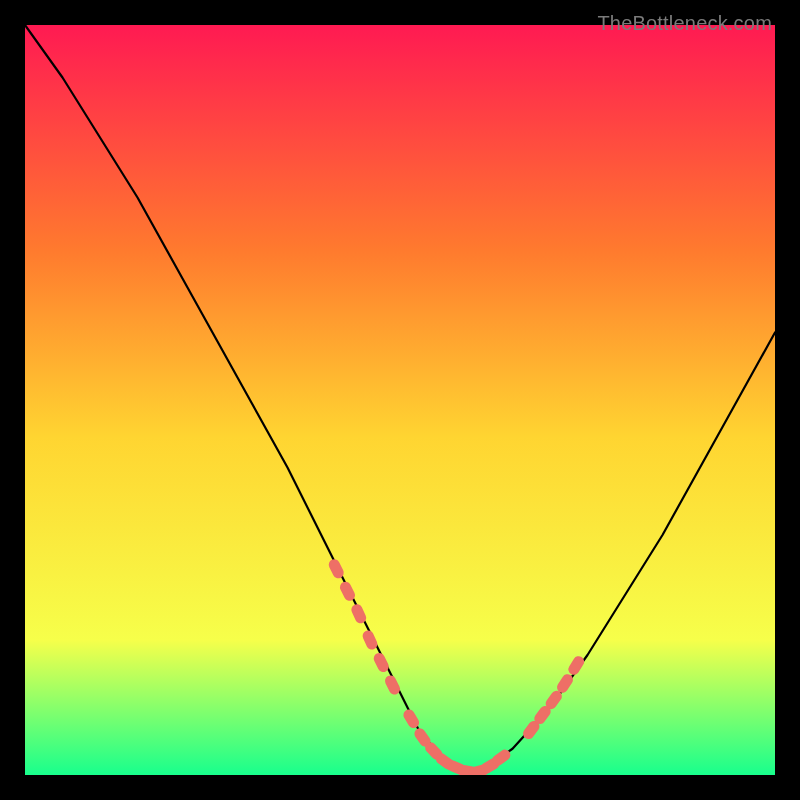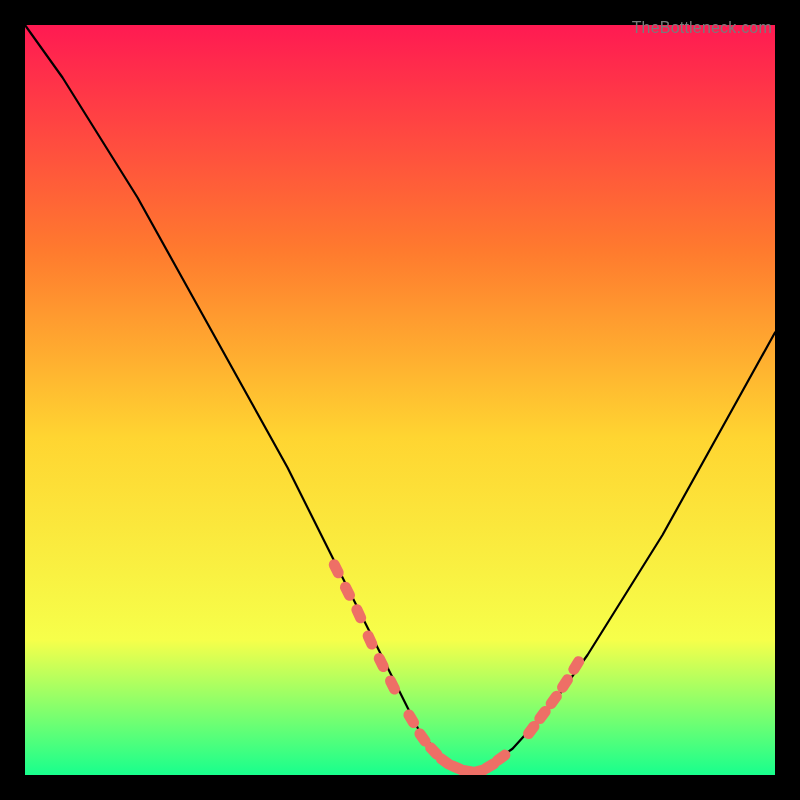--- a/index.html
+++ b/index.html
@@ -21,24 +21,24 @@
   }
   .plot-area {
     position: absolute;
     left: 0;
     top: 0;
     width: 750px;
     height: 750px;
   }
   .watermark {
     position: absolute;
-    top: 19px;
+    top: 12px;
     right: 28px;
     color: #7a7a7a;
-    font-size: 16px;
+    font-size: 20px;
     font-weight: 500;
     letter-spacing: 0.2px;
   }
   svg {
     display: block;
   }
 </style>
 </head>
 <body>
 

